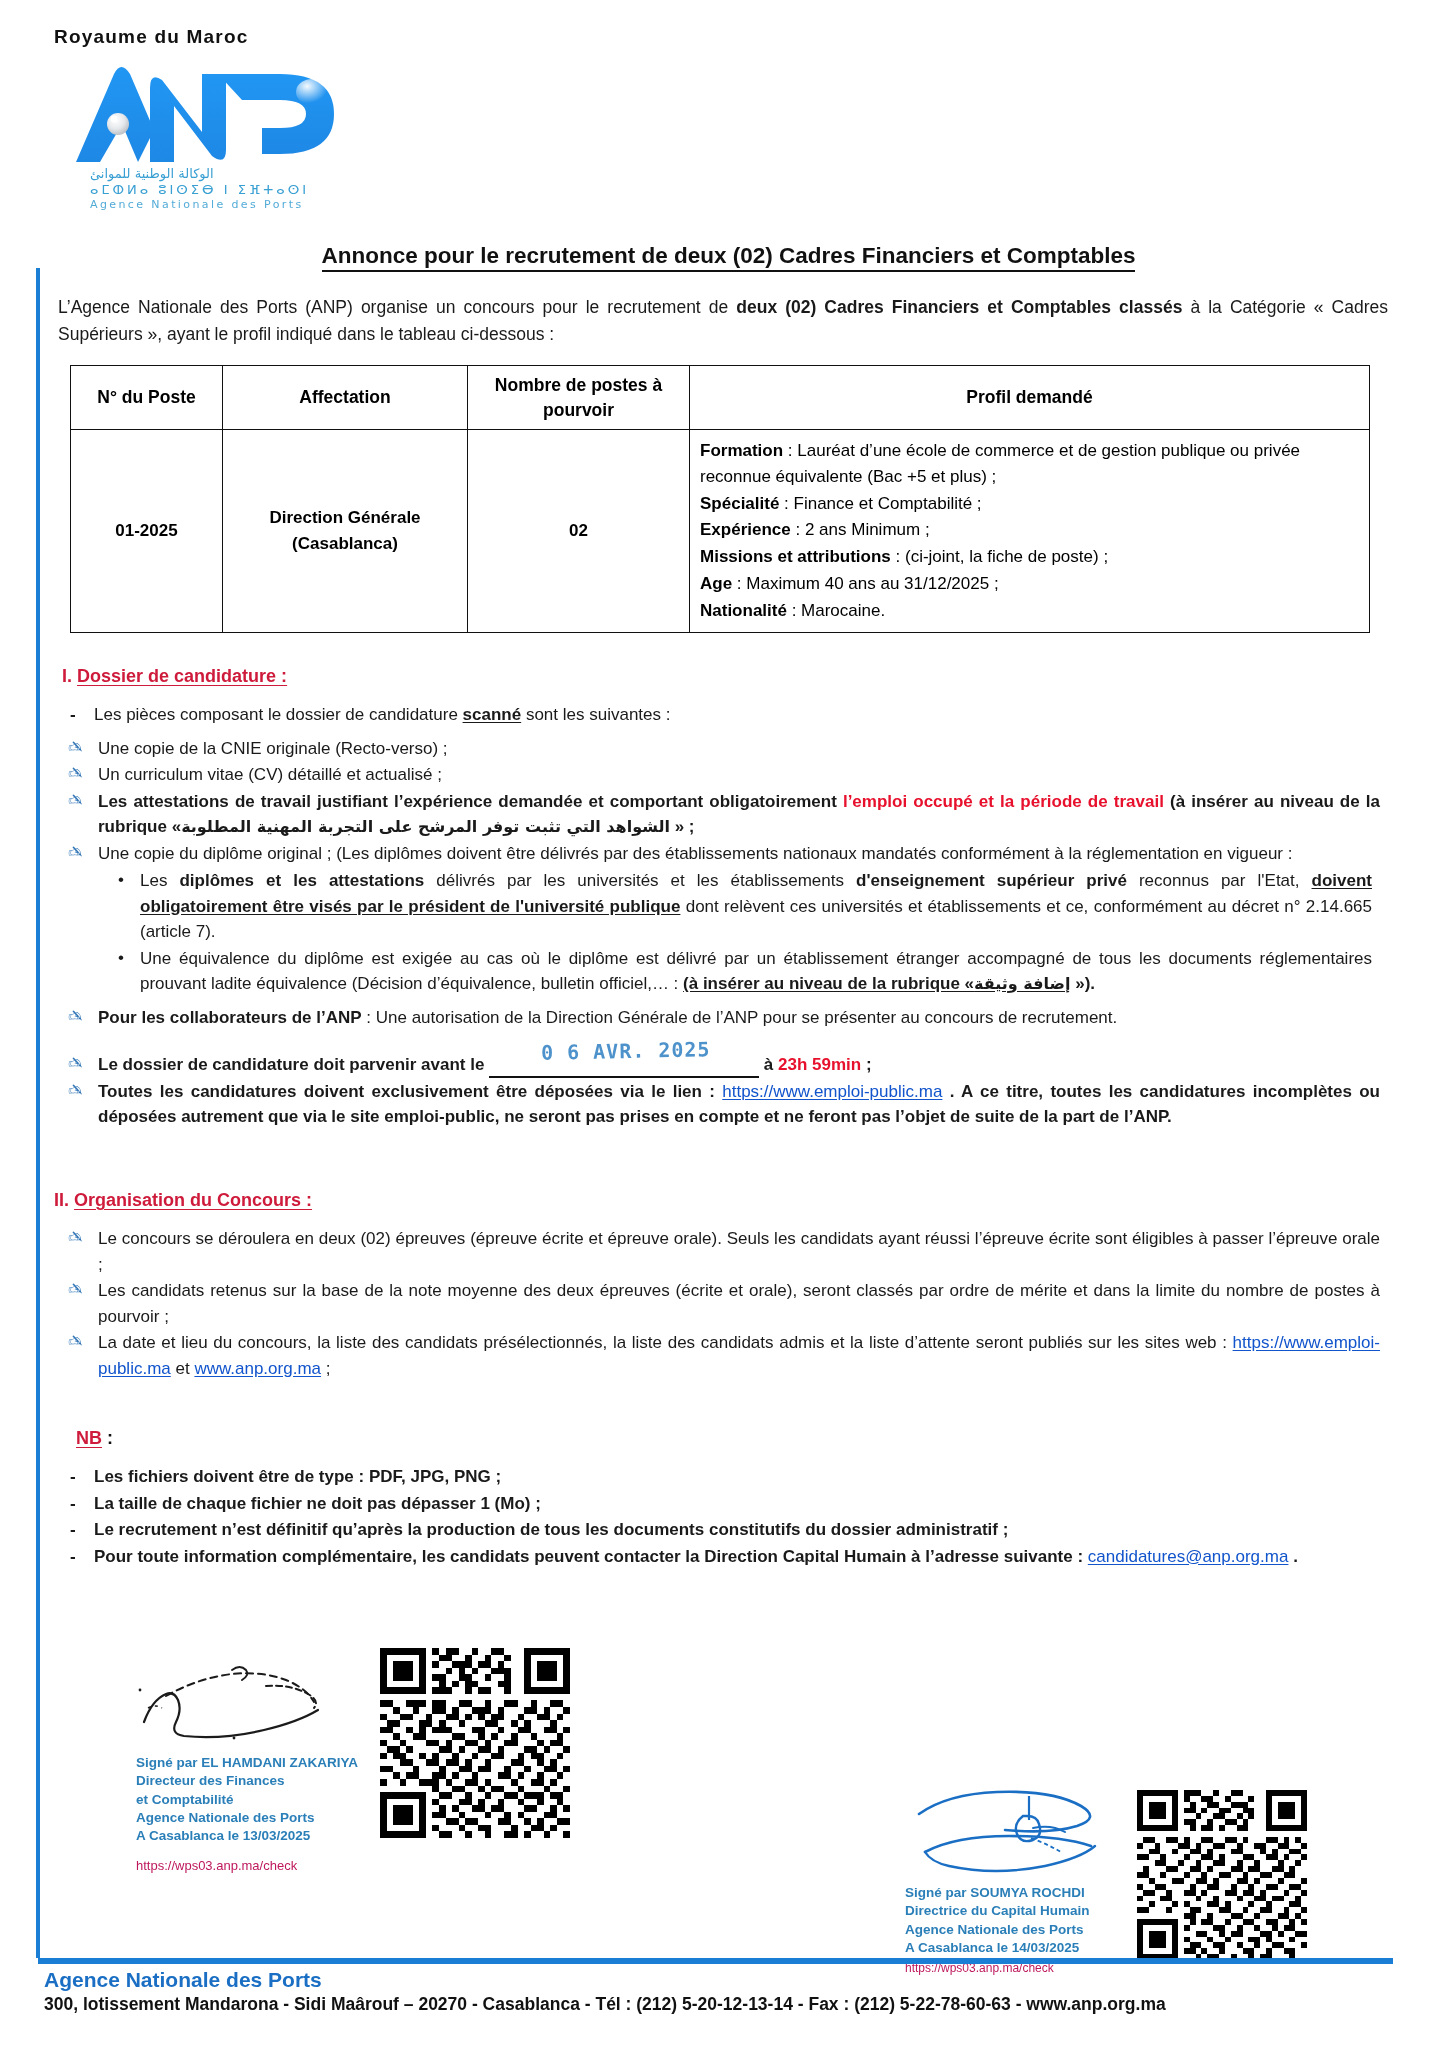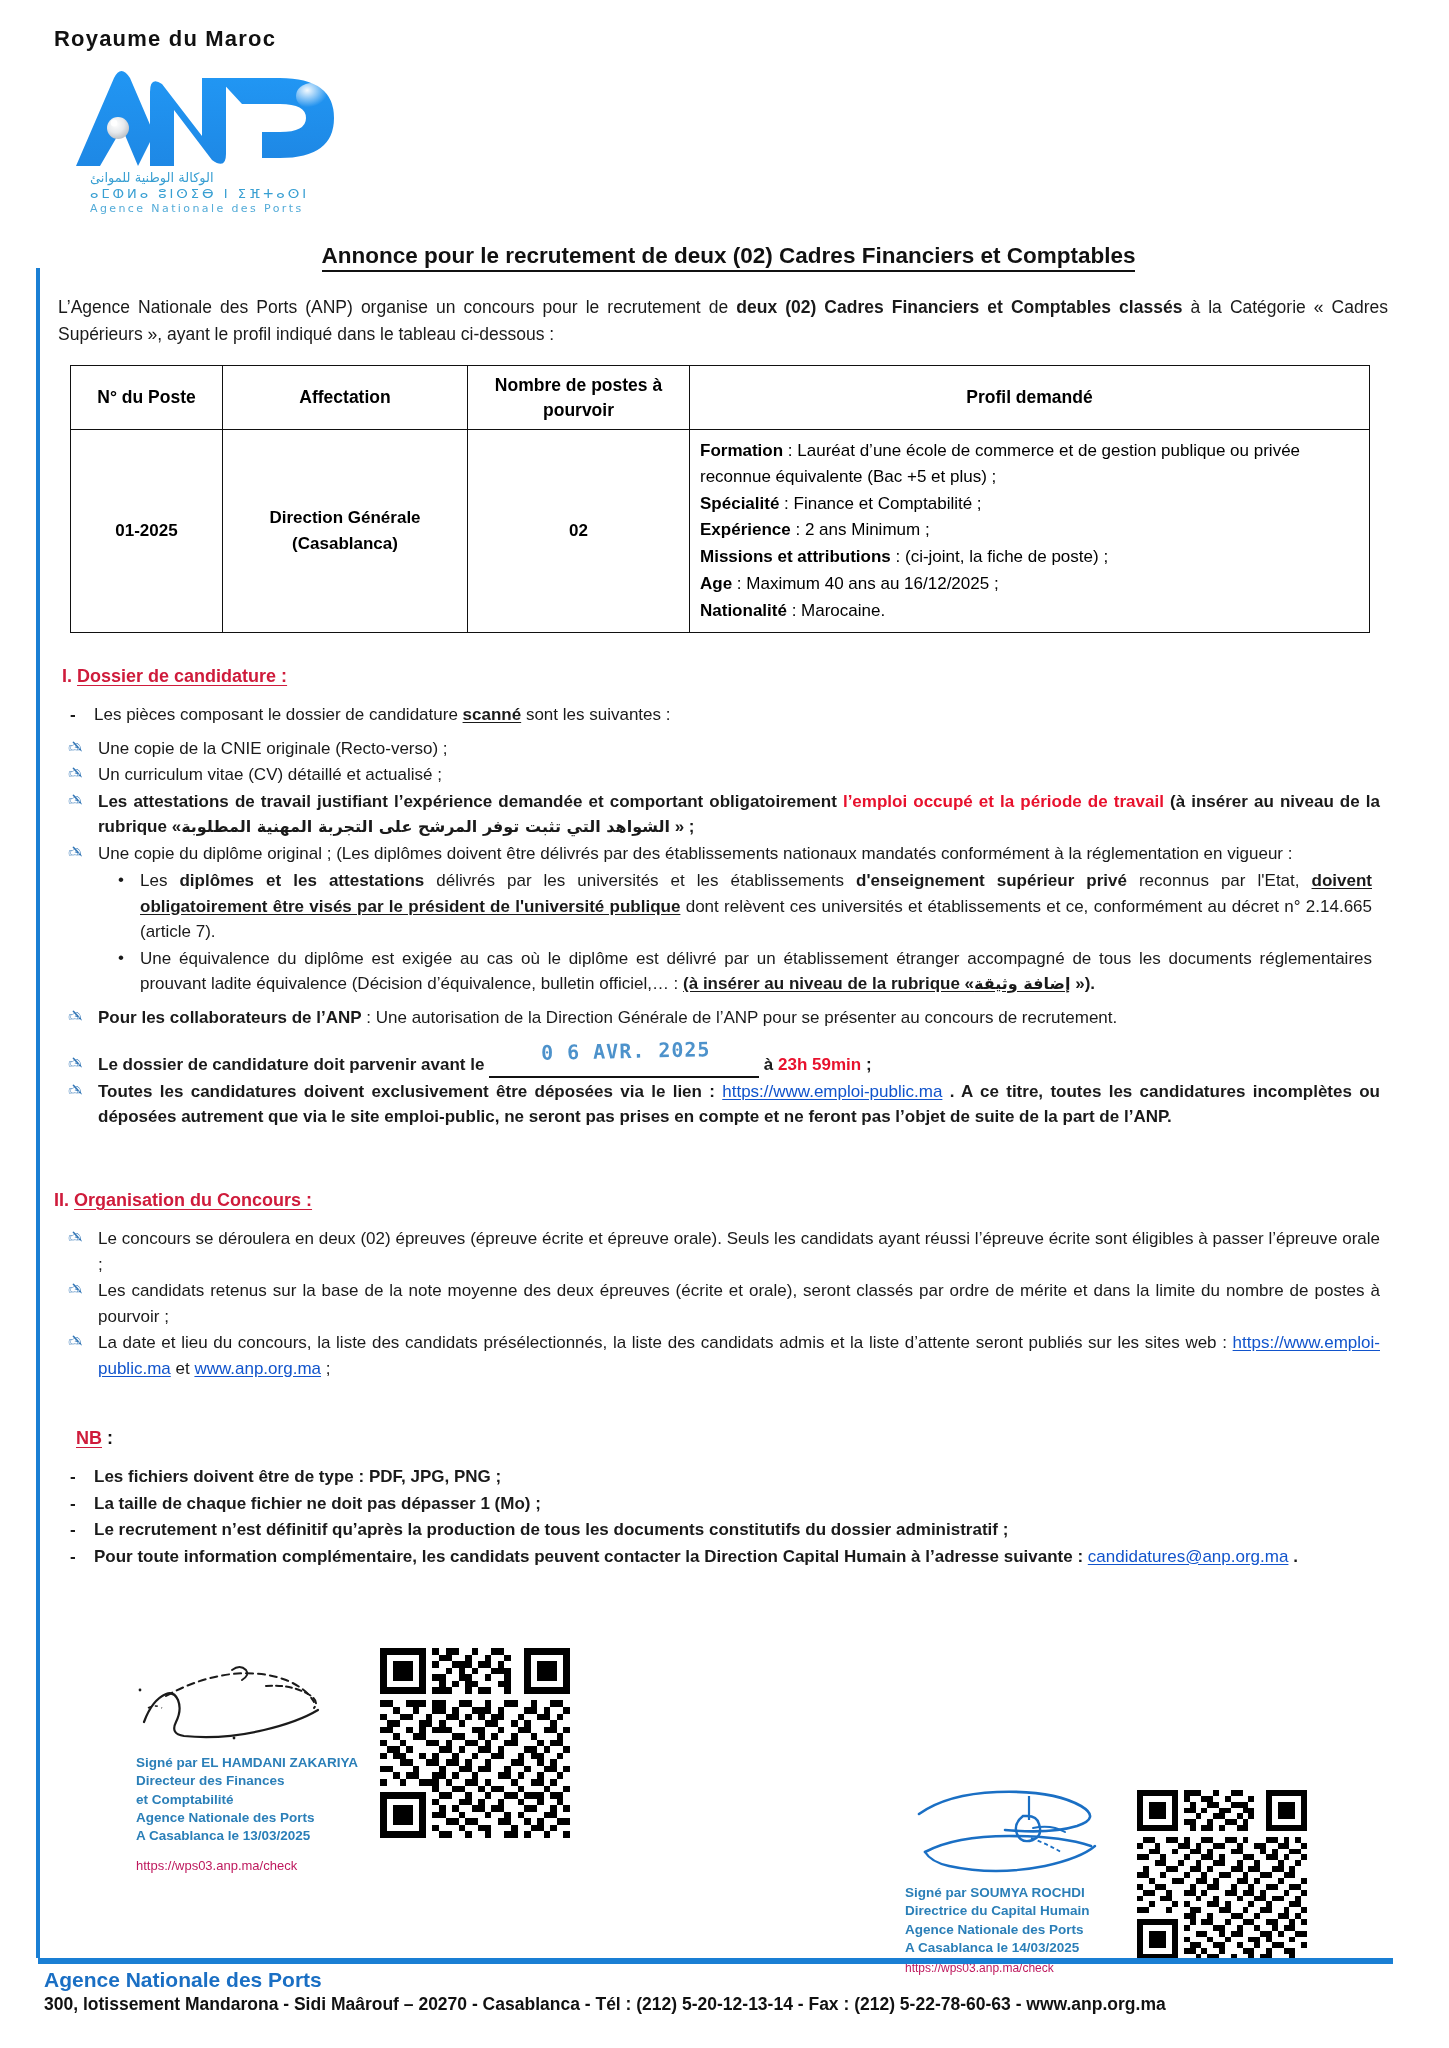--- a/index.html
+++ b/index.html
@@ -16,21 +16,21 @@
 
   
   .left-rule {
     position:absolute; left:36px; top:268px; width:4px; height:1690px;
     background:#1a7fd4;
   }
 
   
   .hdr { position:absolute; left:54px; top:26px; width:620px; }
   .kingdom {
-    font-size:22px; font-weight:bold; letter-spacing:1.2px;
+    font-size:19px; font-weight:bold; letter-spacing:1.2px;
     font-family:"Liberation Sans", sans-serif; color:#111;
   }
   .logo-wrap { margin-top:10px; margin-left:12px; position:relative; width:300px; height:140px; }
   .logo-svg { display:block; }
   .logo-ar {
     margin-top:-4px; margin-left:24px;
     color:#2e9ad0; font-size:13px; letter-spacing:2px; line-height:1.22;
     font-family:"DejaVu Sans", sans-serif;
     opacity:.95;
   }
@@ -208,21 +208,21 @@
         <td class="cell-aff">
           <div>Direction Générale</div>
           <div>(Casablanca)</div>
         </td>
         <td class="cell-c">02</td>
         <td class="profil-cell">
           <div><b>Formation</b><span> : Lauréat d’une école de commerce et de gestion publique ou privée reconnue équivalente (Bac +5 et plus) ;</span></div>
           <div><b>Spécialité</b><span> : Finance et Comptabilité ;</span></div>
           <div><b>Expérience</b><span> : 2 ans Minimum ;</span></div>
           <div><b>Missions et attributions</b><span> : (ci-joint, la fiche de poste) ;</span></div>
-          <div><b>Age</b><span> : Maximum 40 ans au 16/12/2025 ;</span></div>
+          <div><b>Age</b><span> : Maximum 40 ans au 31/12/2025 ;</span></div>
           <div><b>Nationalité</b><span> : Marocaine.</span></div>
         </td>
       </tr>
     </tbody>
   </table>
 
   <div class="sec-head" style="left:62px; top:666px;">
     <span class="sec-num">I.</span>
     <u>Dossier de candidature :</u>
   </div>

